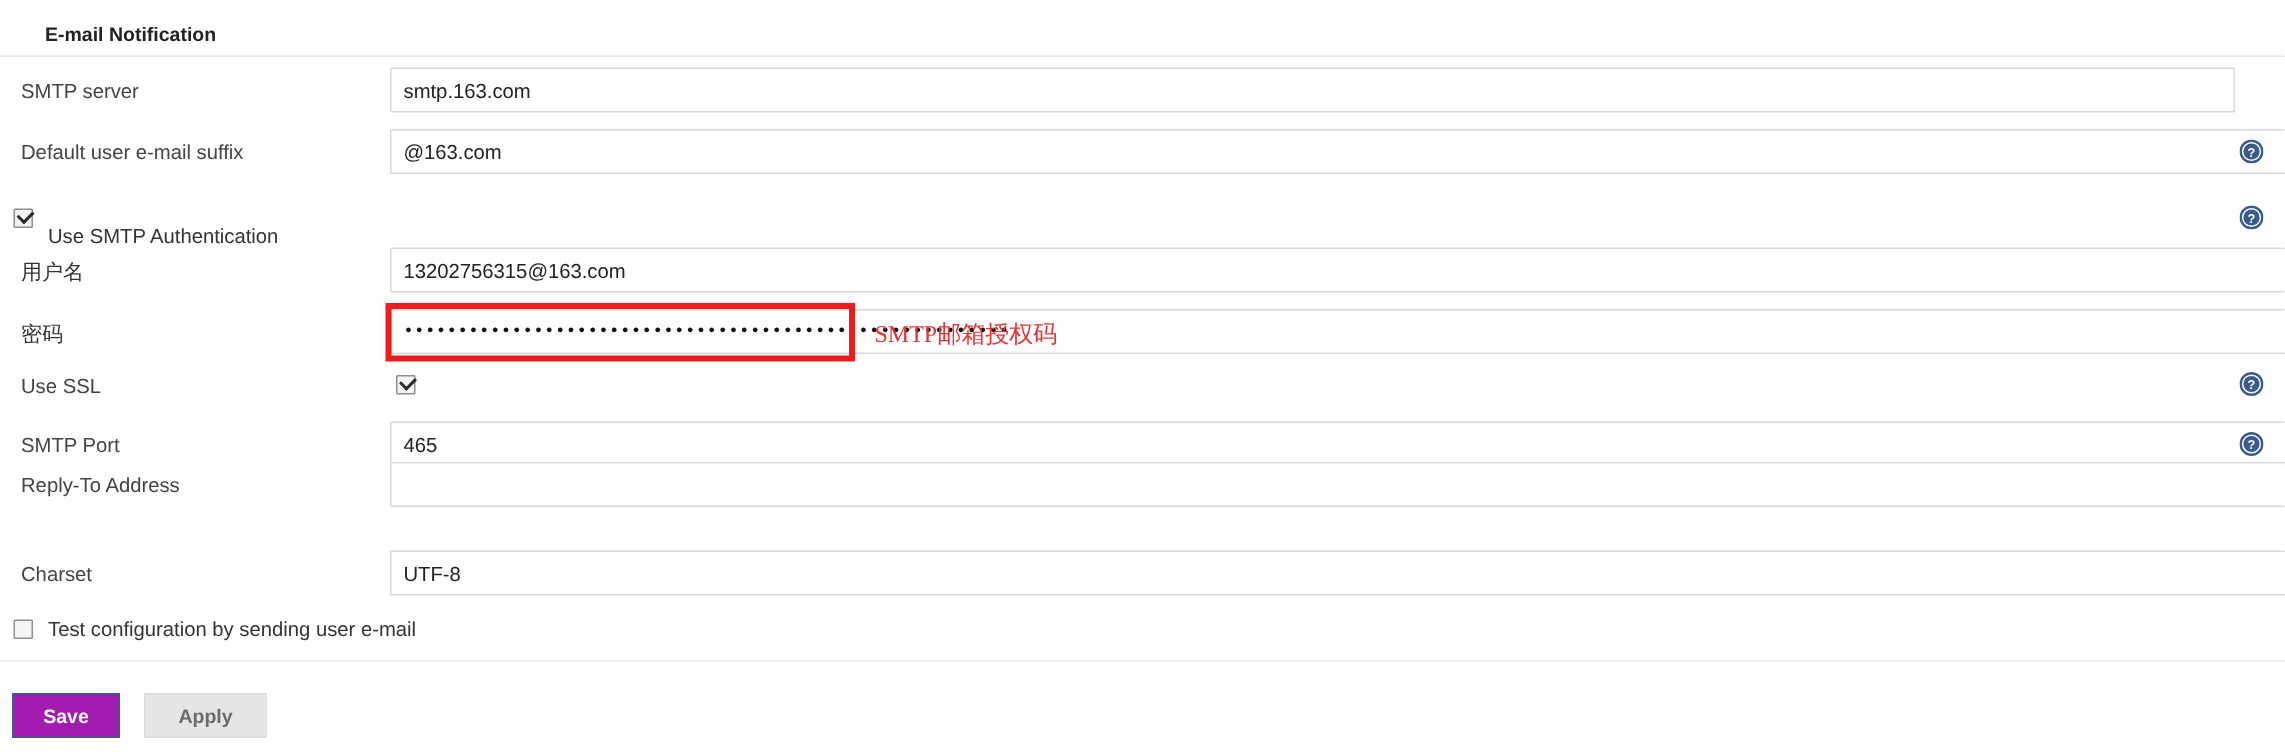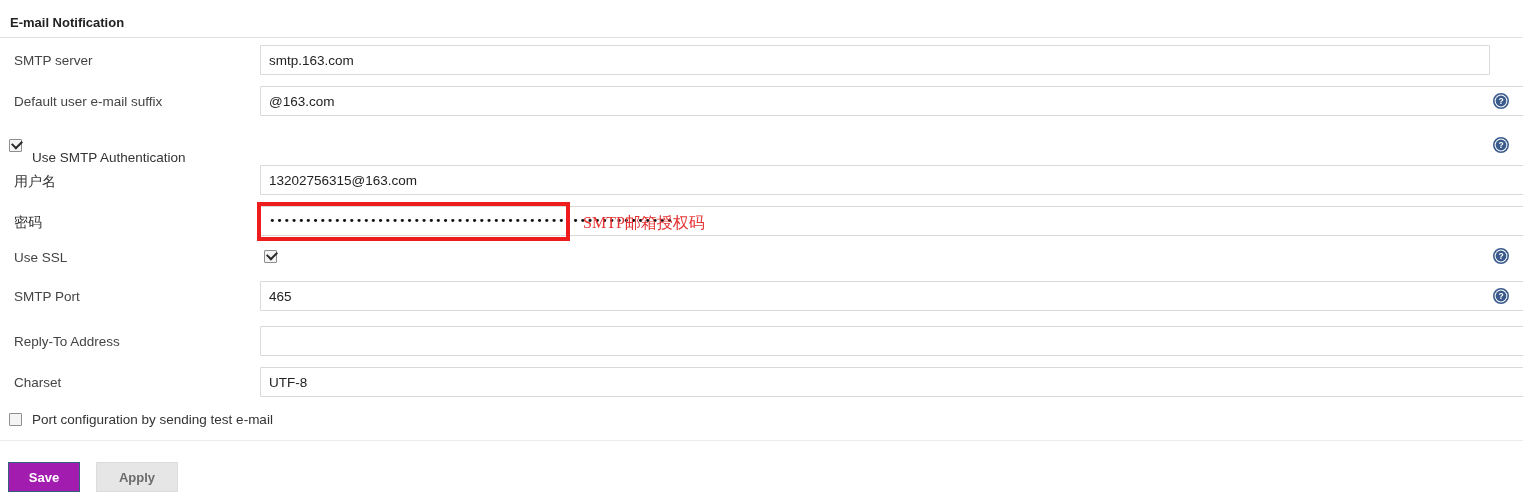--- a/index.html
+++ b/index.html
@@ -7,21 +7,21 @@
     margin: 0; padding: 0;
     width: 1523px; height: 501px;
     background: #ffffff;
     font-family: "Liberation Sans", sans-serif;
     overflow: hidden;
   }
   .page { position: relative; width: 1523px; height: 501px; background:#fff; }
 
   
   .section-title {
-    position: absolute; left: 10px; top: 15px;
+    position: absolute; left: 30px; top: 15px;
     font-size: 13px; font-weight: bold; color: #222;
     letter-spacing: 0;
   }
   .header-rule {
     position: absolute; left: 0; top: 37px; width: 1523px; height: 1px;
     background: #e2e2e2;
   }
 
   
   .row { position: absolute; left: 0; width: 1523px; height: 32px; }
@@ -190,32 +190,32 @@
   <div class="row" style="top:281px;">
     <div class="row-label">SMTP Port</div>
     <input class="field narrow" type="text" value="465" style="">
     <svg class="help-icon" style="left:1493px; top:7px;" viewBox="0 0 16 16">
       <circle cx="8" cy="8" r="7.2" fill="#ffffff" stroke="#3a5b8c" stroke-width="1.6"></circle>
       <circle cx="8" cy="8" r="5.4" fill="#3a5b8c"></circle>
       <text x="8" y="11.4" font-family="Liberation Sans, sans-serif" font-size="8.5" font-weight="bold" fill="#ffffff" text-anchor="middle">?</text>
     </svg>
   </div>
 
-  <div class="row" style="top:326px;">
+  <div class="row" style="top:308px;">
     <div class="row-label">Reply-To Address</div>
     <input class="field narrow" type="text" value="" style="">
   </div>
 
   <div class="row" style="top:367px;">
     <div class="row-label">Charset</div>
     <input class="field narrow" type="text" value="UTF-8" style="">
   </div>
 
   <div class="row" style="top:404px;">
     <div class="cb" style="left:9px; top:9px;"></div>
-    <div class="cb-label" style="left:32px; top:9px; line-height:14px;">Port configuration by sending test e-mail</div>
+    <div class="cb-label" style="left:32px; top:9px; line-height:14px;">Test configuration by sending user e-mail</div>
   </div>
 
   <div class="footer-rule"></div>
   <button class="btn btn-save">Save</button>
   <button class="btn btn-apply">Apply</button>
 
 </div>
 
 </body></html>

